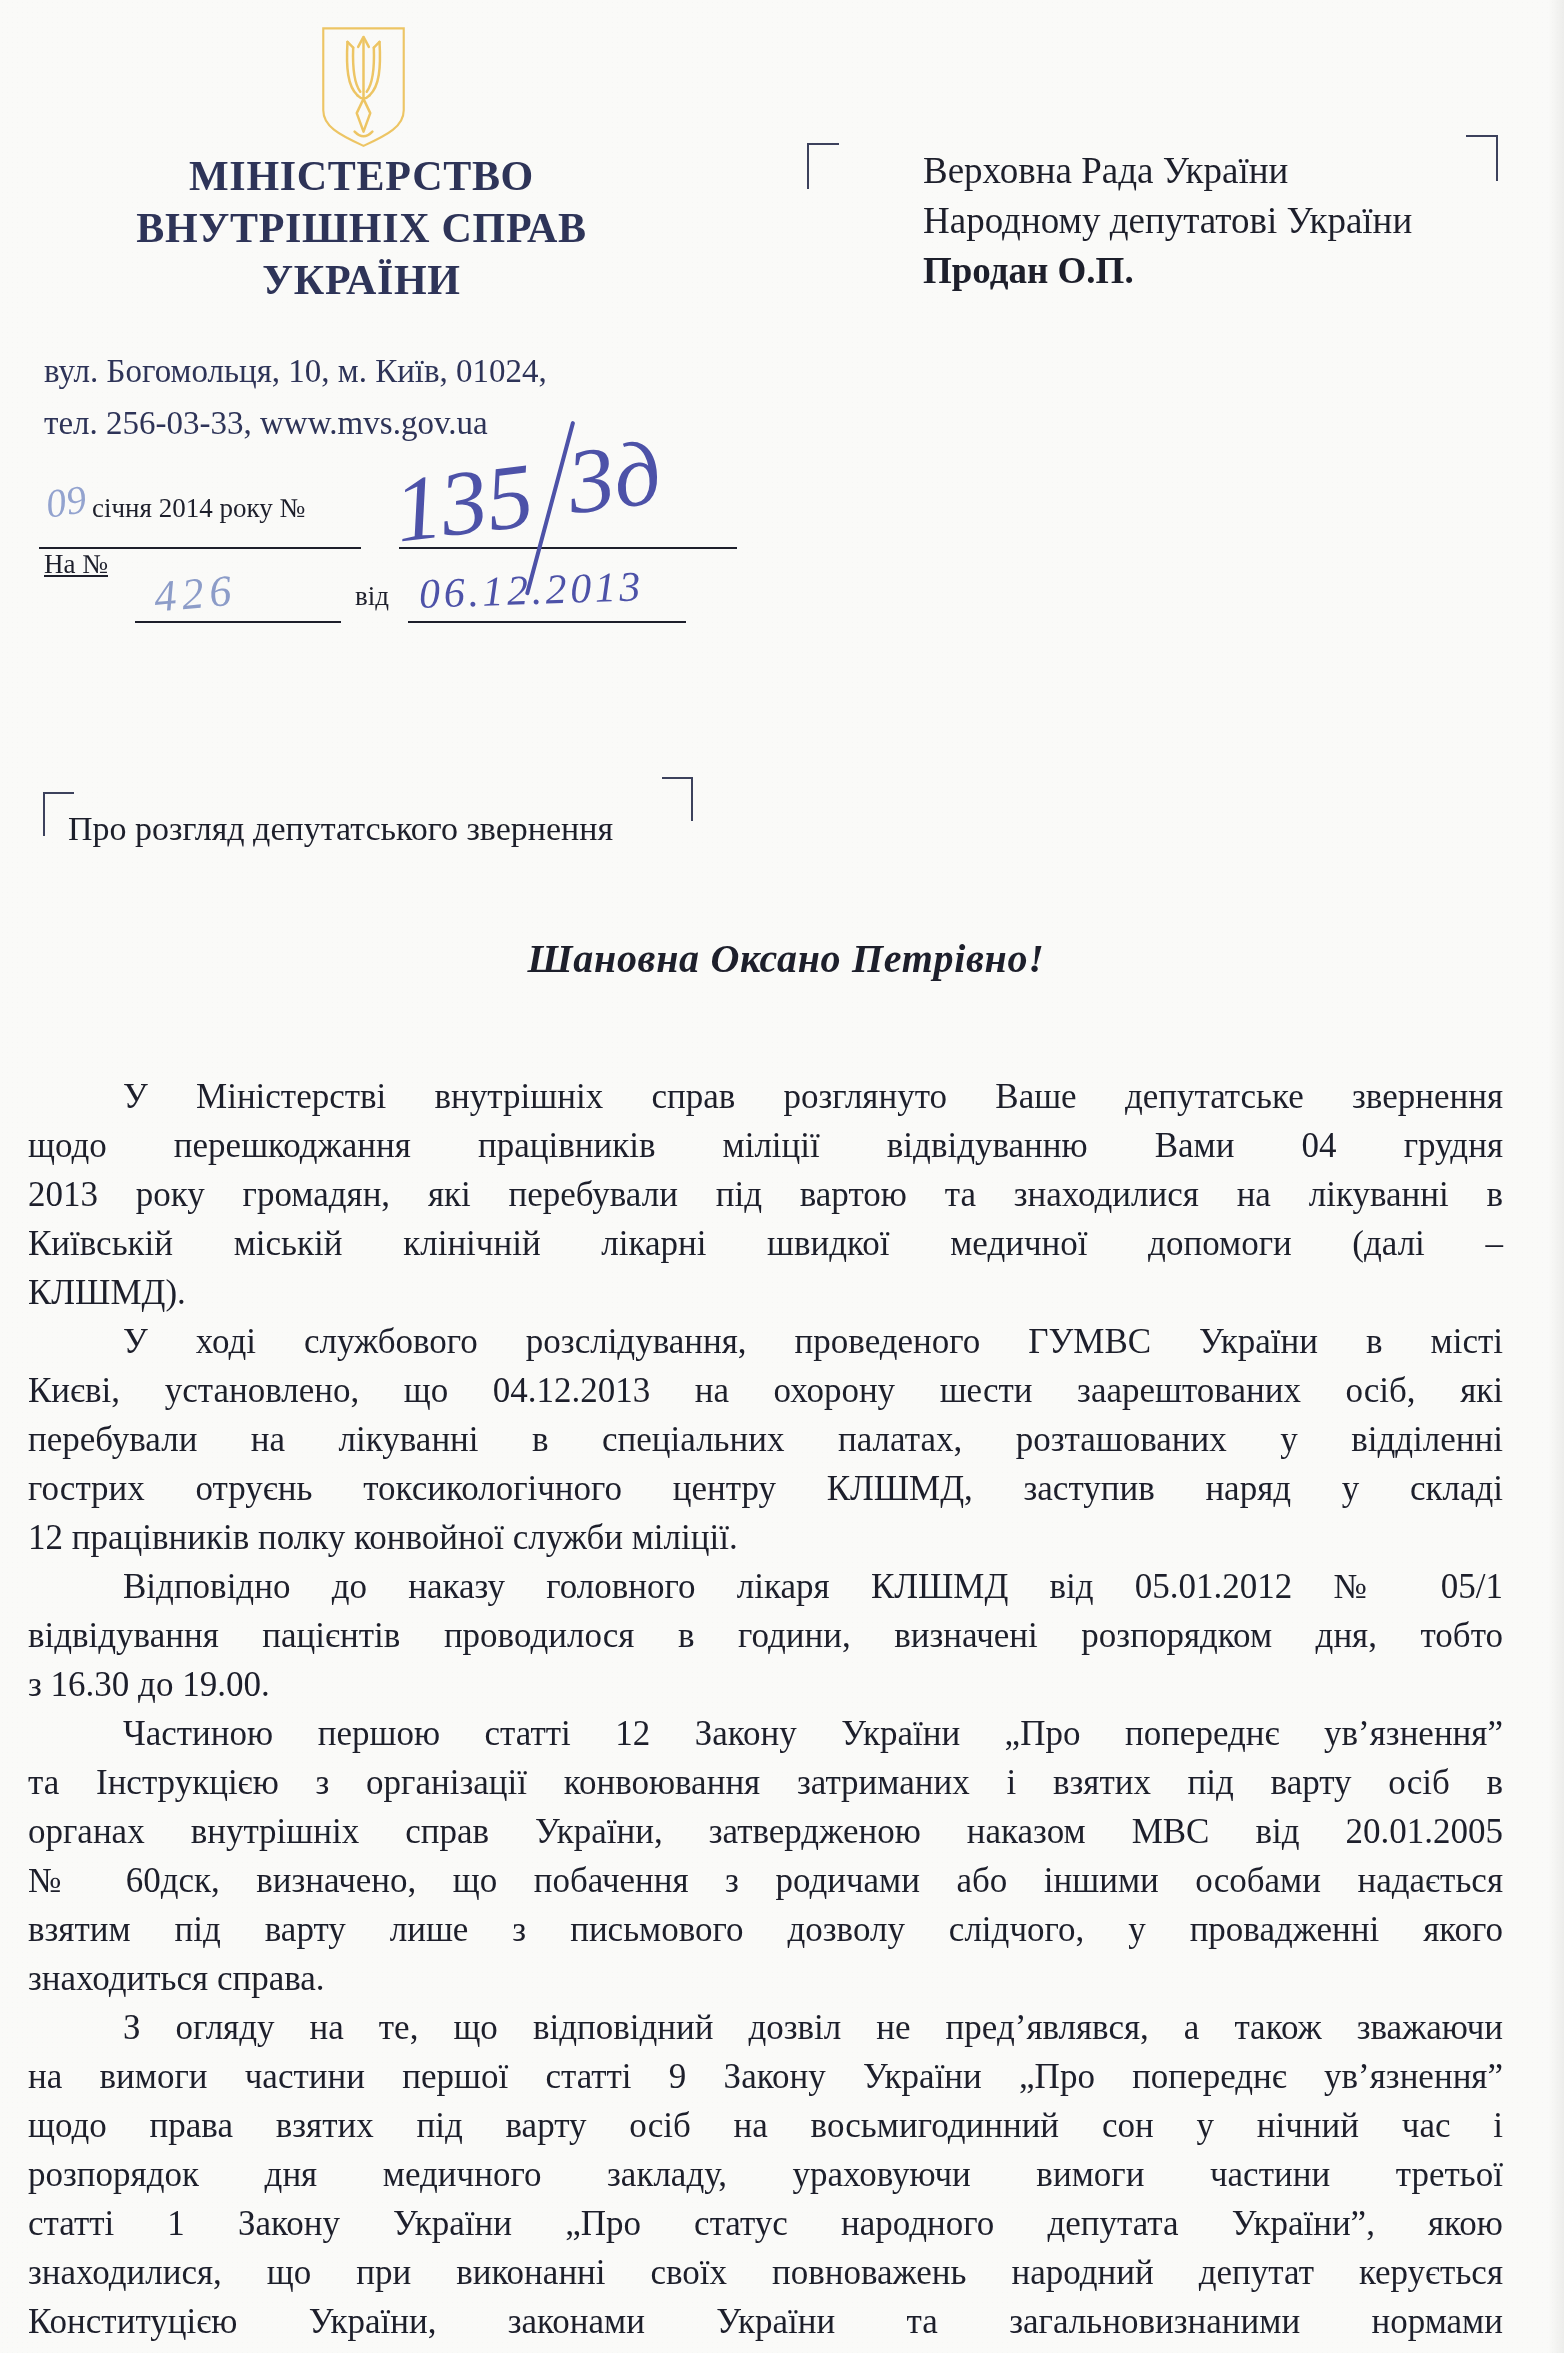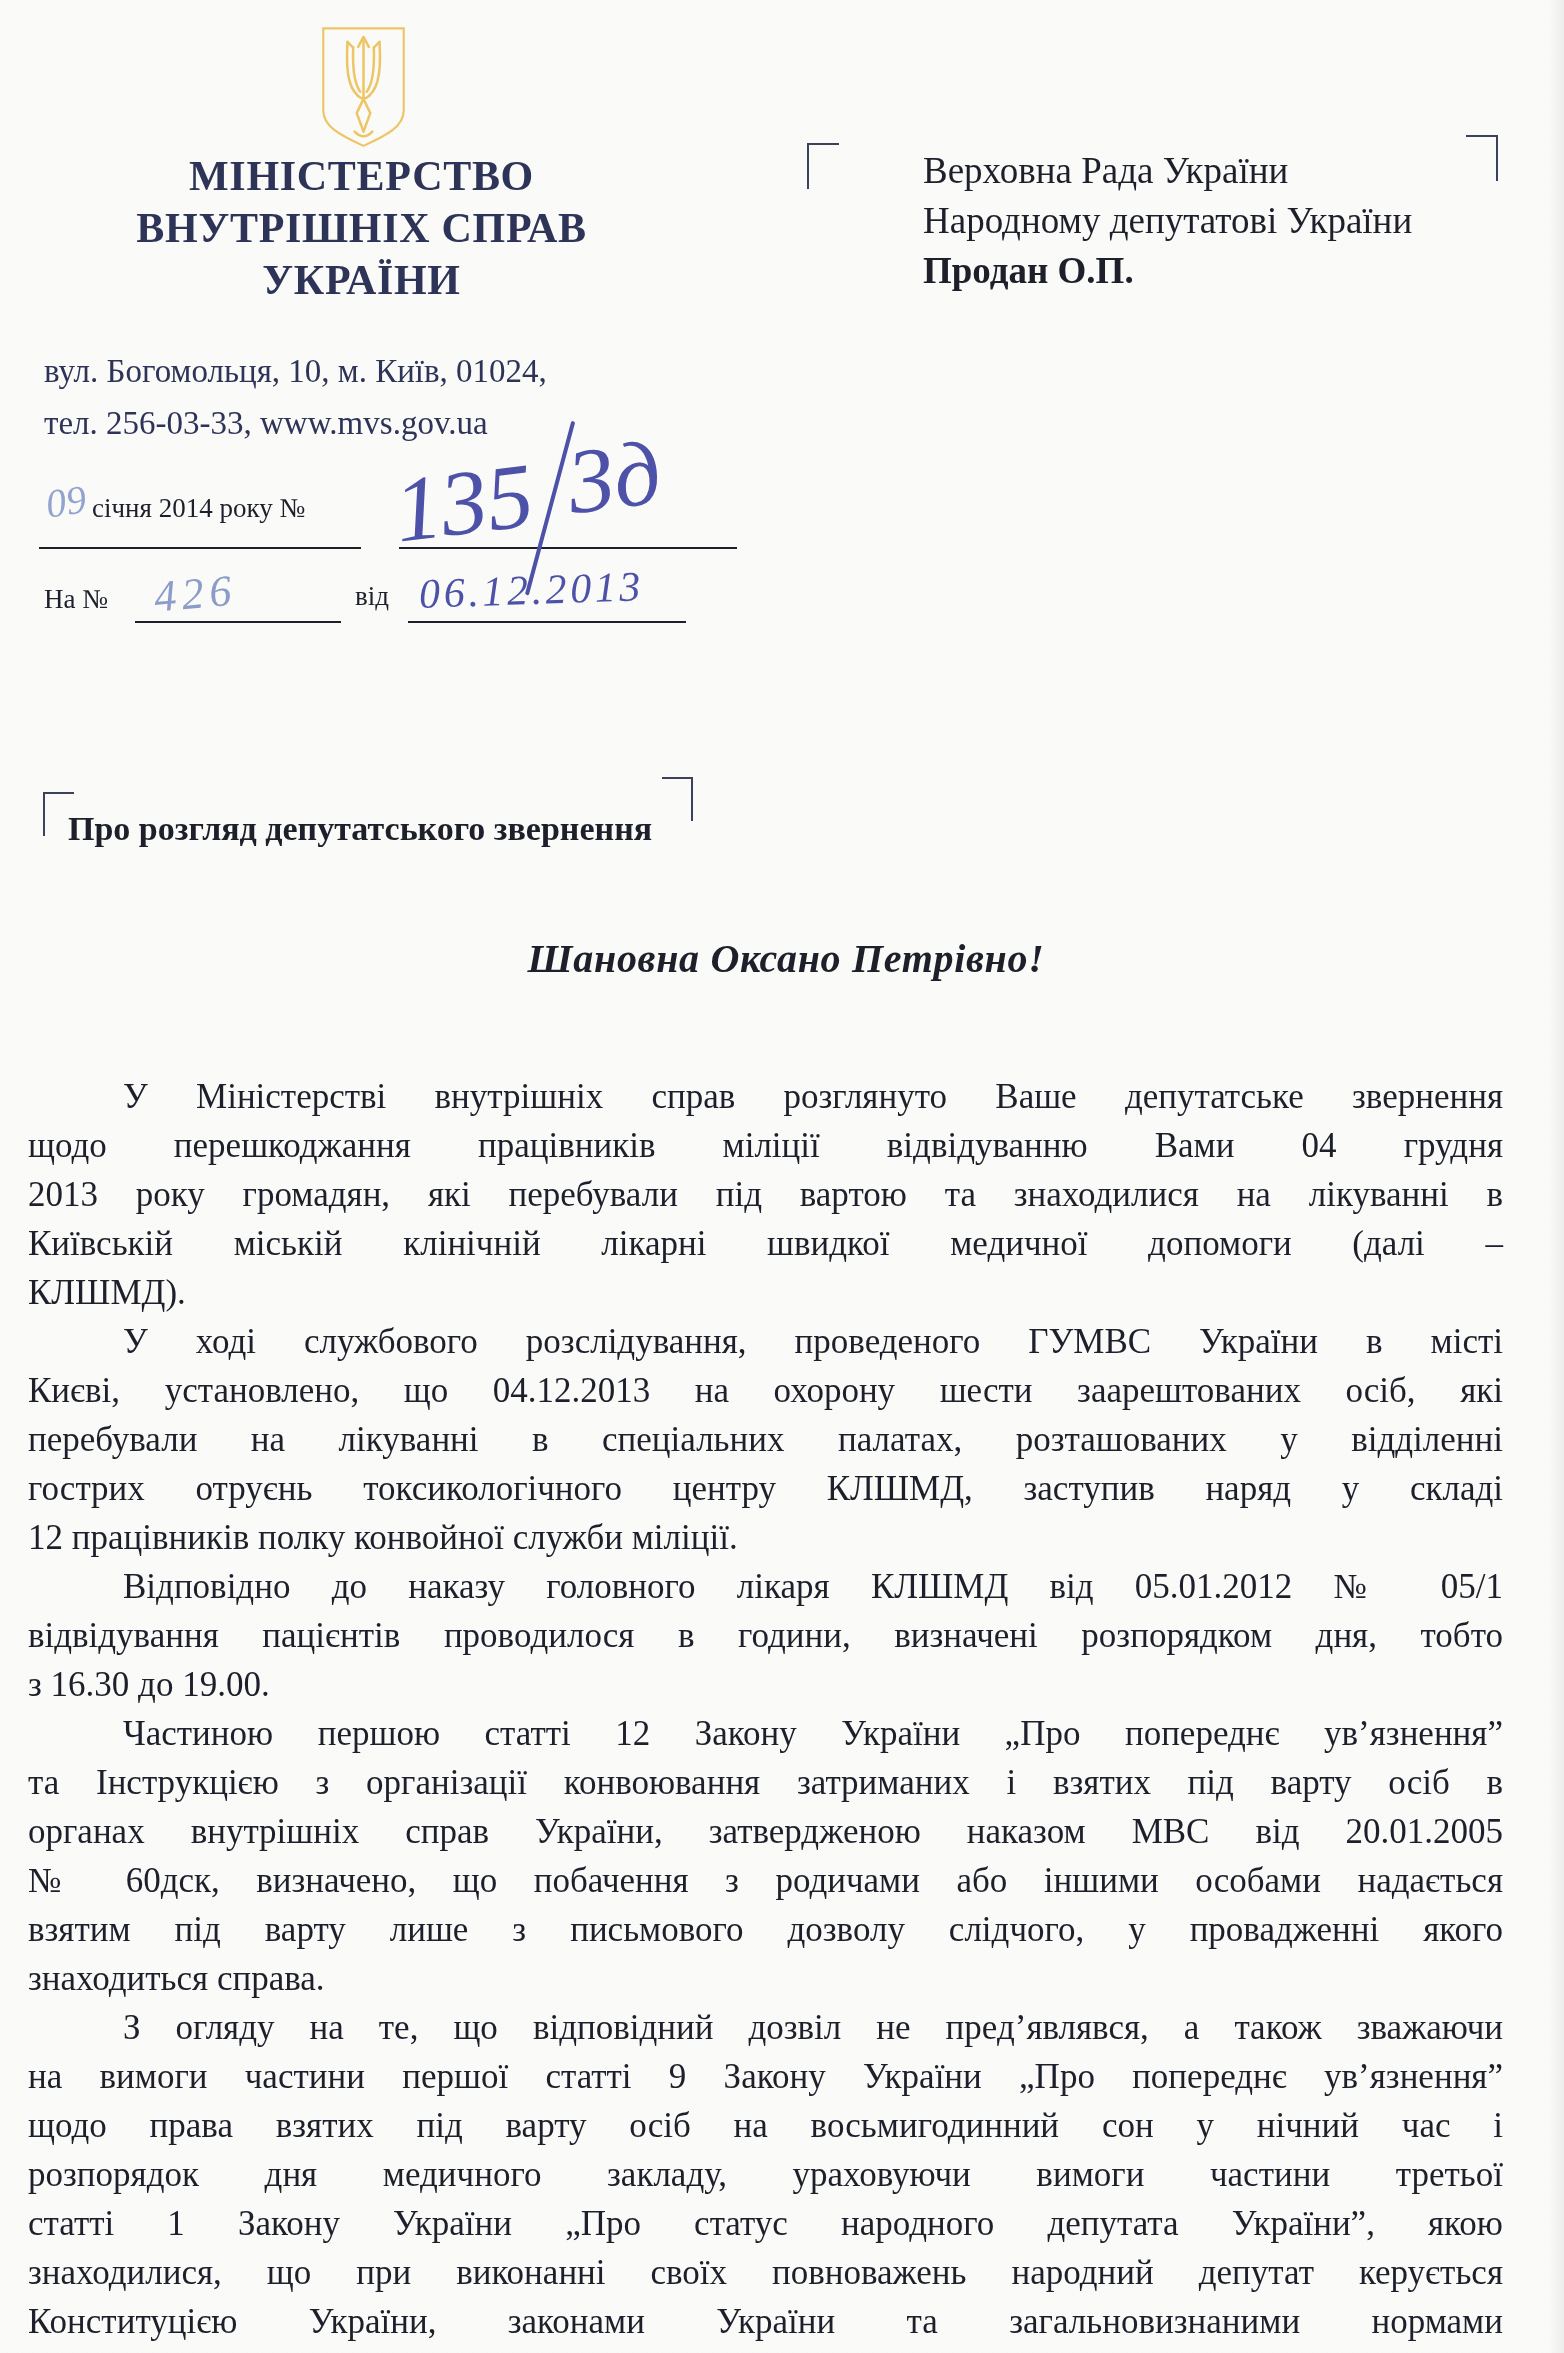--- a/index.html
+++ b/index.html
@@ -31,37 +31,37 @@
   .bracket{width:30px;height:44px;border-color:var(--bracket,#3c415c);}
   .bracket.tl{border-left:2.9px solid var(--bracket,#3c415c);border-top:2.9px solid var(--bracket,#3c415c);}
   .bracket.tr{border-right:2.9px solid var(--bracket,#3c415c);border-top:2.9px solid var(--bracket,#3c415c);}
   .b-rec-l{left:807px;top:143px;}
   .b-rec-r{left:1466px;top:135px;}
   .b-sub-l{left:43px;top:792px;width:29px;height:42px;}
   .b-sub-r{left:662px;top:777px;width:29px;height:42px;}
   
   .printed{font-size:27px;color:var(--ink,#1d1f2b);}
   .ref-date{left:92px;top:493px;}
-  .ref-na{left:44px;top:584px;}
+  .ref-na{left:44px;top:549px;text-decoration:underline;}
   .ref-vid{left:355px;top:581px;}
   .uline{height:0;border-bottom:2.1px solid var(--ink,#1d1f2b);}
   .u1{left:39px;top:547px;width:322px;}
   .u2{left:399px;top:547px;width:338px;}
   .u3{left:135px;top:621px;width:206px;}
   .u4{left:408px;top:621px;width:278px;}
   .hw{font-style:italic;font-family:"Liberation Serif", serif;}
   .hw-day{left:46px;top:478px;font-size:40px;color:var(--hw-light,#93a3cf);transform:rotate(-8deg);}
   .hw-number{left:397px;top:419px;width:308px;height:193px;transform:rotate(-7deg);color:var(--hw-ink,#4d52a8);}
   .hw-number .n1{position:absolute;left:0;top:20px;font-size:92px;font-style:italic;}
   .hw-number .slash{position:absolute;left:152px;top:-1.4px;width:3.6px;height:180px;background:var(--hw-ink,#4d52a8);transform:rotate(22deg);border-radius:2.1px;}
   .hw-number .n2{position:absolute;left:175px;top:13px;font-size:92px;font-style:italic;}
   .hw-in-no{left:154px;top:568px;font-size:44px;letter-spacing:5.7px;color:var(--hw-mid,#8c9cc8);transform:rotate(-5deg);}
   .hw-in-date{left:419px;top:566px;font-size:42px;letter-spacing:3.6px;color:var(--hw-ink,#4d52a8);transform:rotate(-2deg);}
   
-  .subject{left:68px;top:810px;font-size:34px;color:var(--ink,#1d1f2b);font-weight:bold;}
+  .subject{left:68px;top:810px;font-size:34px;color:var(--ink,#1d1f2b);}
   
   .salutation{left:4px;width:1564px;top:935px;text-align:center;
     font-weight:bold;font-style:italic;font-size:40px;letter-spacing:0.7px;}
   
   .body-text{left:28px;top:1072px;width:1475px;font-size:35px;line-height:49px;
     color:var(--ink,#1d1f2b);}
   .bline{text-align:justify;text-align-last:justify;-moz-text-align-last:justify;}
   .bline.plast{text-align-last:left;-moz-text-align-last:left;}
   .bline.first{text-indent:95px;}
 </style>

